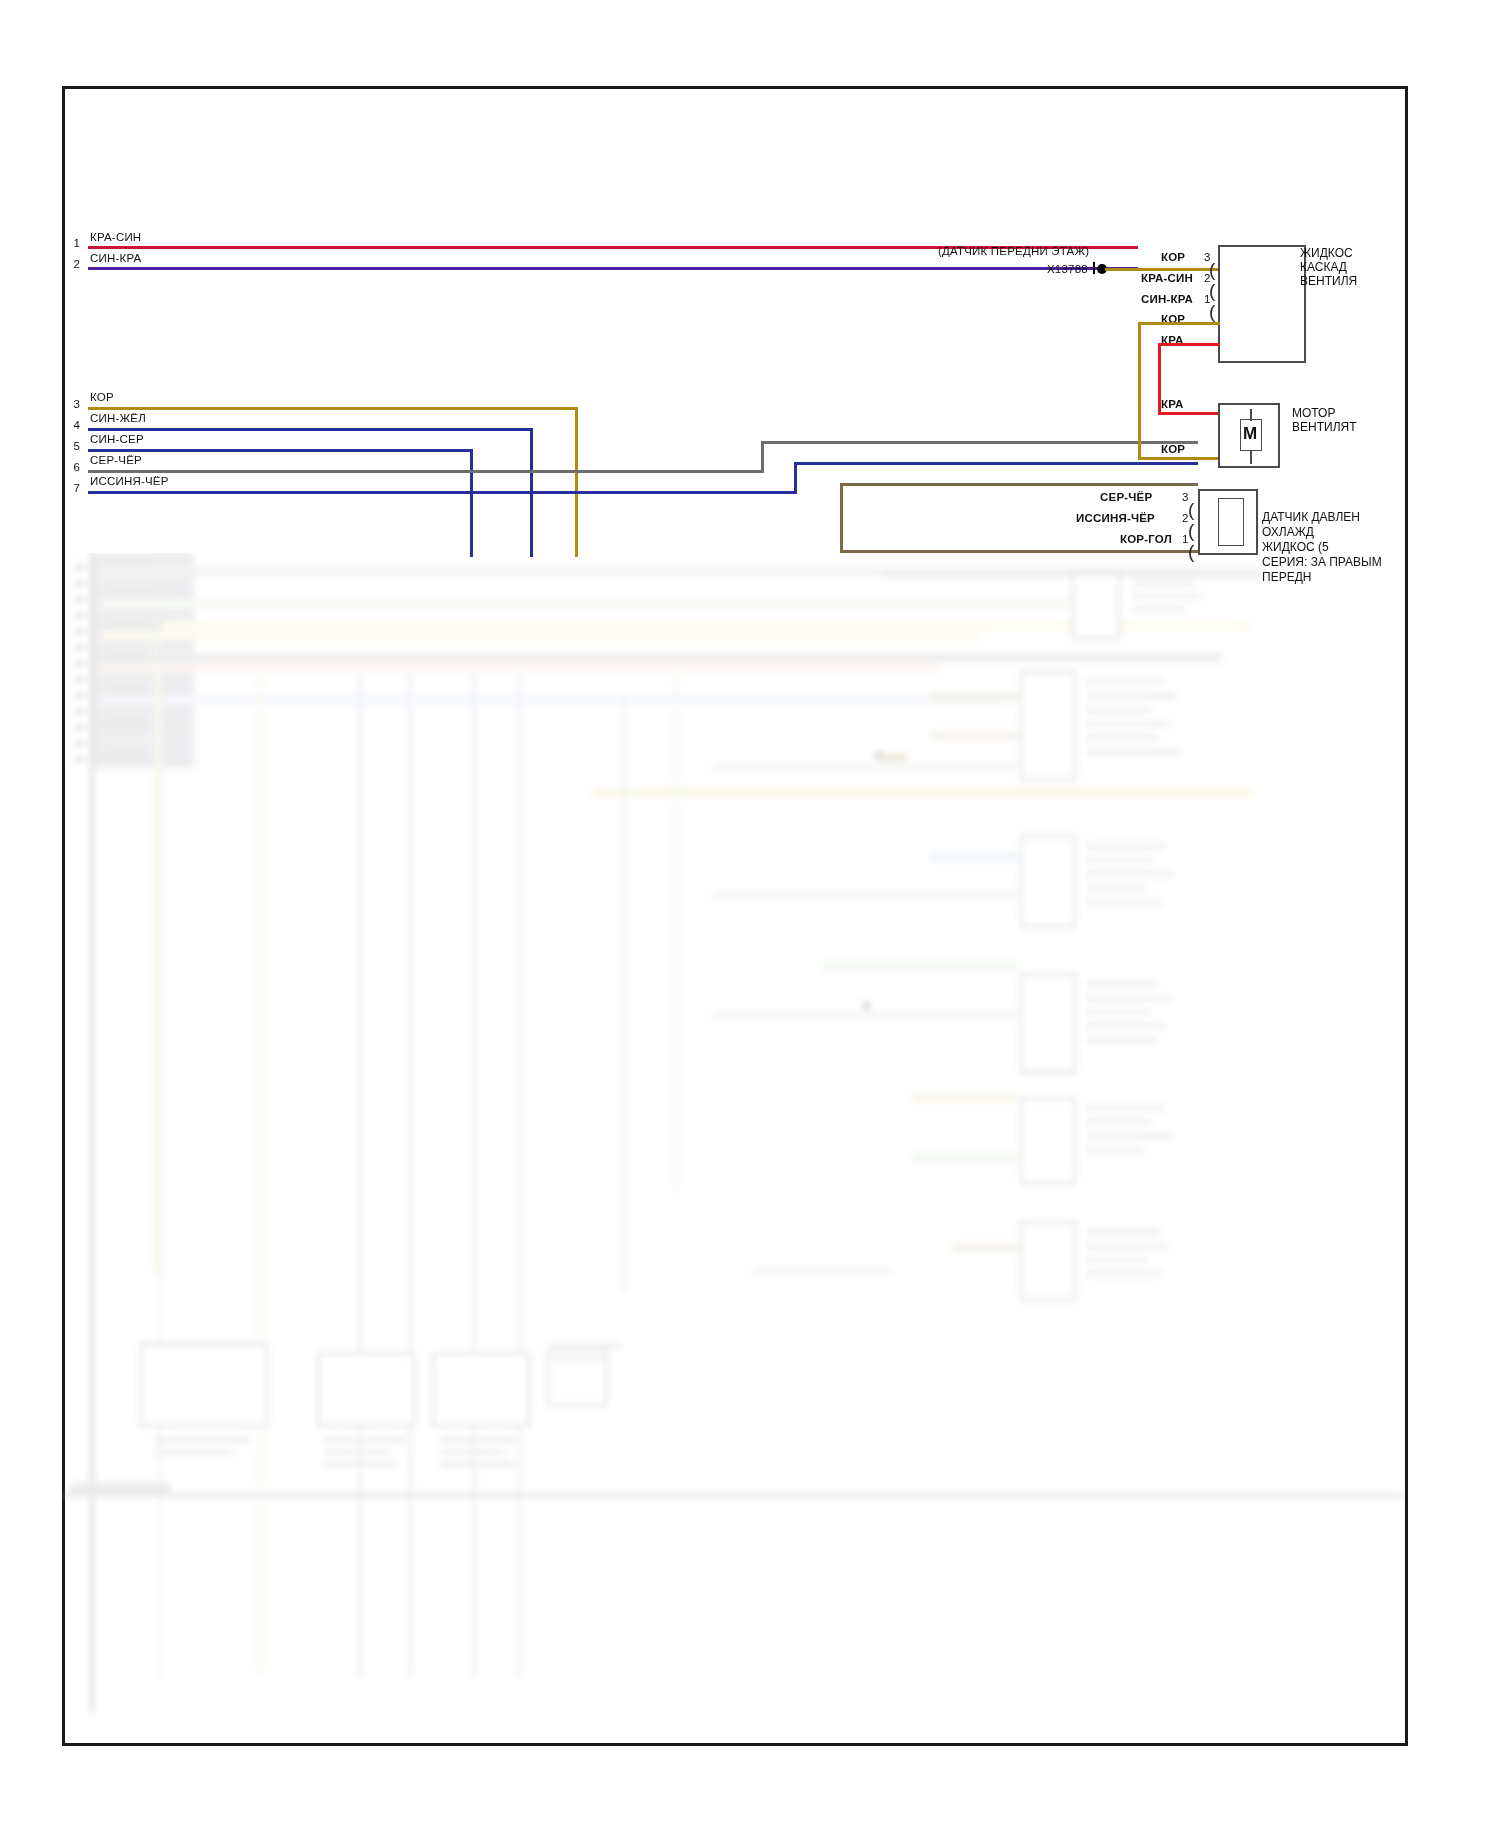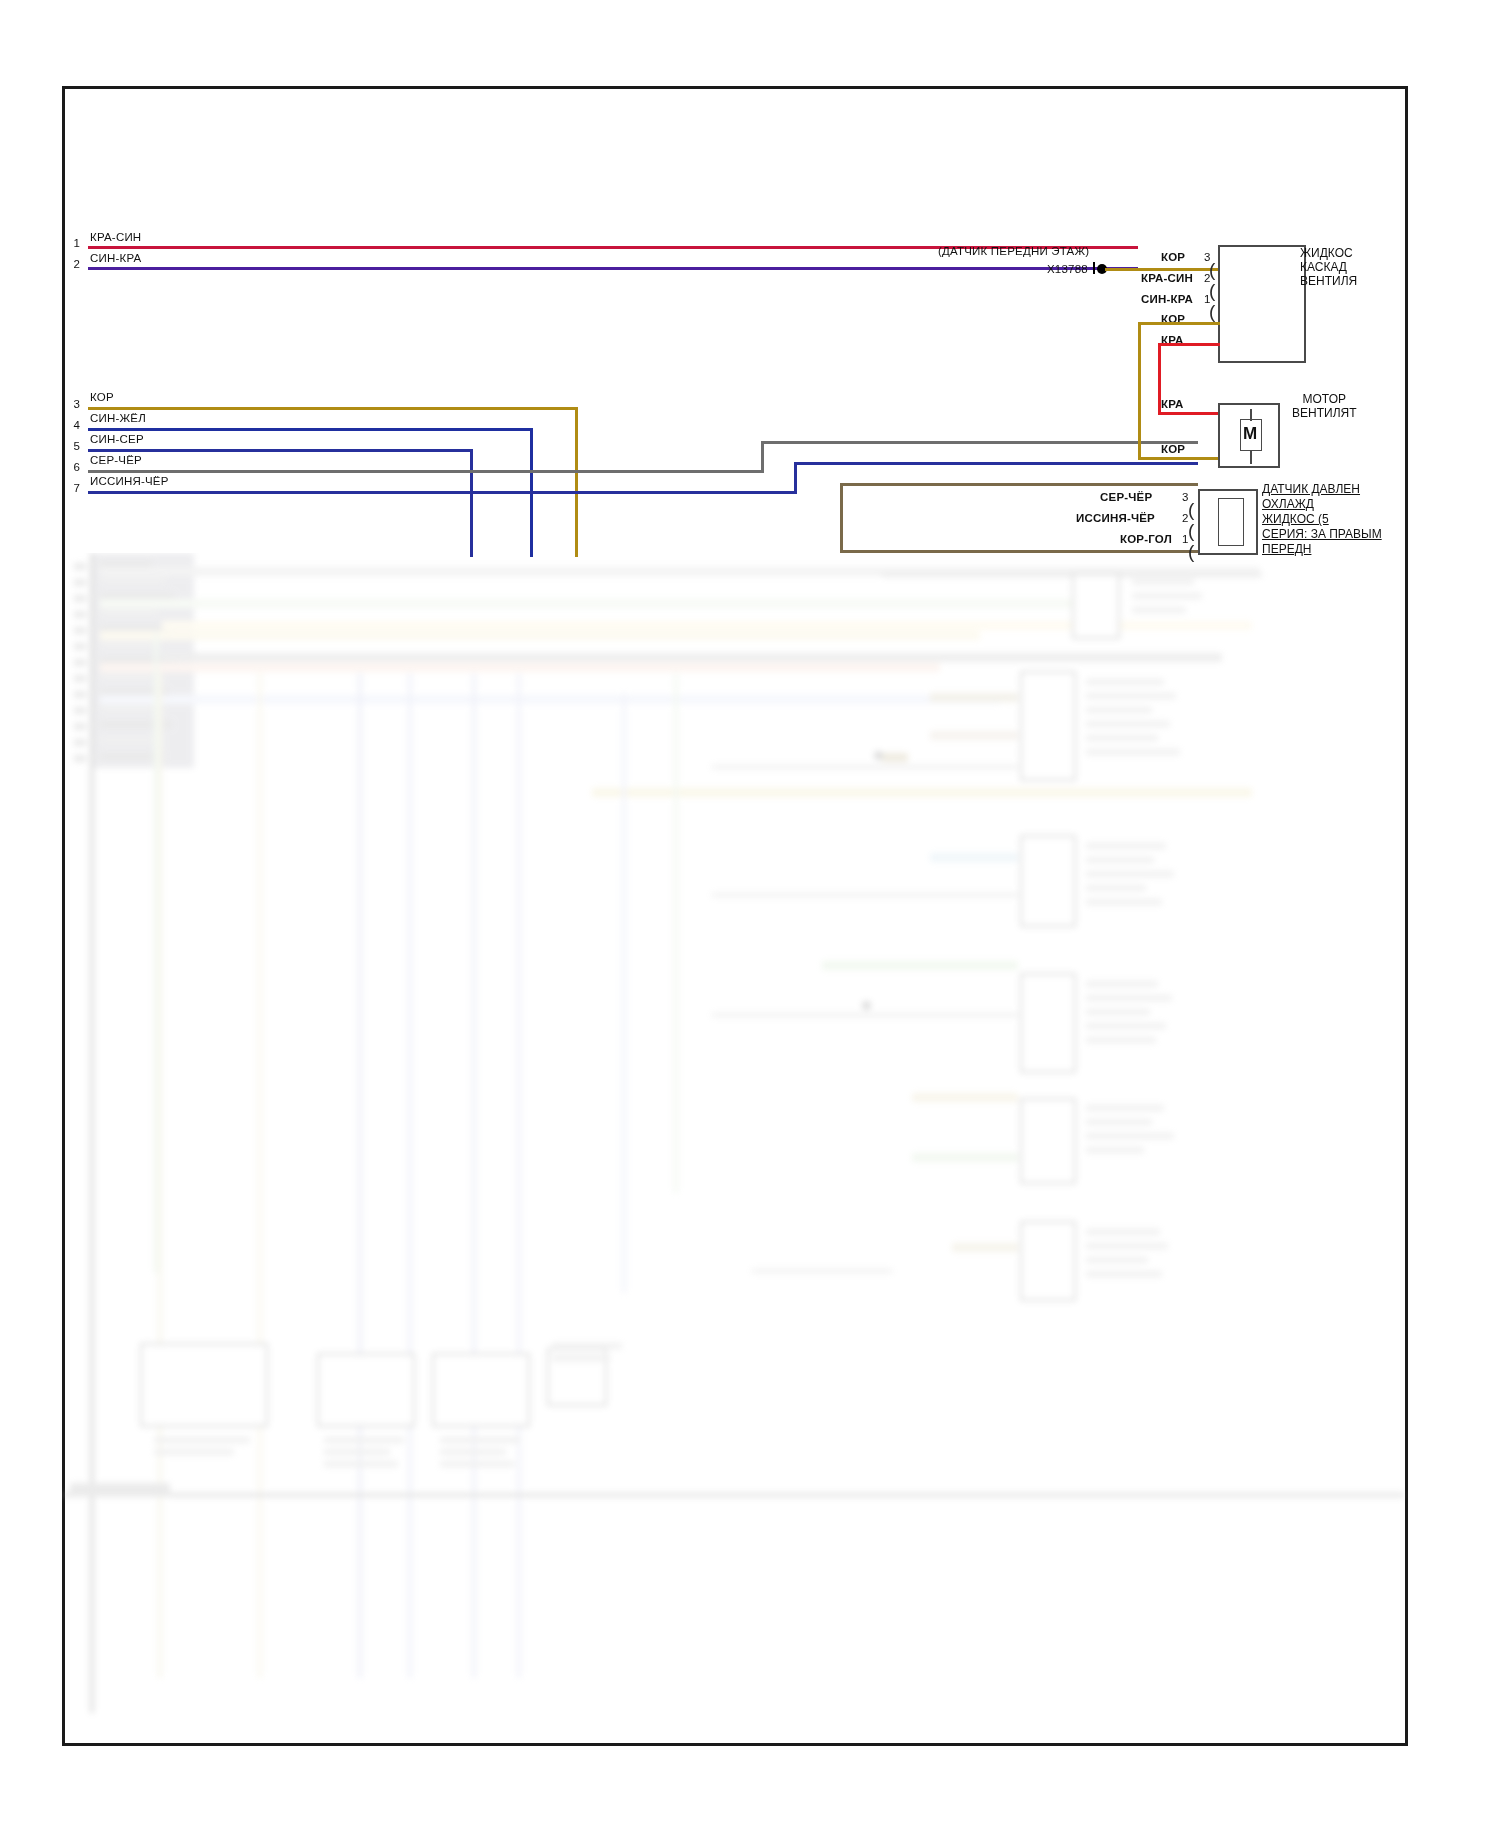--- a/index.html
+++ b/index.html
@@ -134,39 +134,39 @@
   <div class="w wh c-darkred" style="left:1158px;top:343px;width:62px;"></div>
   <div class="w wv c-darkred" style="left:1158px;top:343px;height:72px;"></div>
   <div class="w wh c-darkred" style="left:1158px;top:412px;width:62px;"></div>
   <div class="lbl b" style="left:1161px;top:398px;">КРА</div>
 
   <div class="box" style="left:1218px;top:403px;width:62px;height:65px;"></div>
   <div class="box" style="left:1240px;top:419px;width:22px;height:32px;border-width:1px;"></div>
   <div class="motor-m" style="left:1243px;top:424px;">M</div>
   <div class="w wv" style="left:1250px;top:409px;height:12px;background:#4a4a4a;width:2px;"></div>
   <div class="w wv" style="left:1250px;top:450px;height:14px;background:#4a4a4a;width:2px;"></div>
-  <div class="compname" style="left:1292px;top:392px;text-align:center;">МОТОР
+  <div class="compname" style="left:1292px;top:406px;">МОТОР
 ВЕНТИЛЯТ</div>
 
   <div class="box" style="left:1198px;top:489px;width:60px;height:66px;"></div>
   <div class="box" style="left:1218px;top:498px;width:26px;height:48px;border-width:1px;"></div>
 
   <div class="lbl b" style="left:1100px;top:491px;">СЕР-ЧЁР</div>
   <div class="pin" style="left:1182px;top:491px;">3</div>
   <div class="brk" style="left:1188px;top:504px;">(</div>
 
   <div class="lbl b" style="left:1076px;top:512px;">ИССИНЯ-ЧЁР</div>
   <div class="pin" style="left:1182px;top:512px;">2</div>
   <div class="brk" style="left:1188px;top:525px;">(</div>
 
   <div class="lbl b" style="left:1120px;top:533px;">КОР-ГОЛ</div>
   <div class="pin" style="left:1182px;top:533px;">1</div>
   <div class="brk" style="left:1188px;top:546px;">(</div>
 
-  <div class="compname" style="left:1262px;top:482px;line-height:15px;text-decoration:underline;">ДАТЧИК ДАВЛЕН
+  <div class="compname" style="left:1262px;top:510px;line-height:15px;">ДАТЧИК ДАВЛЕН
 ОХЛАЖД
 ЖИДКОС (5
 СЕРИЯ: ЗА ПРАВЫМ
 ПЕРЕДН</div>
 
   <div id="fadewrap">
     <div class="faded">
 
       <div class="fbox" style="left:28px;top:0px;width:4px;height:1160px;border:none;background:#9a9a9a;"></div>
       <div style="position:absolute;left:32px;top:0px;width:100px;height:215px;background:#8e8e9c;opacity:.5;"></div>

